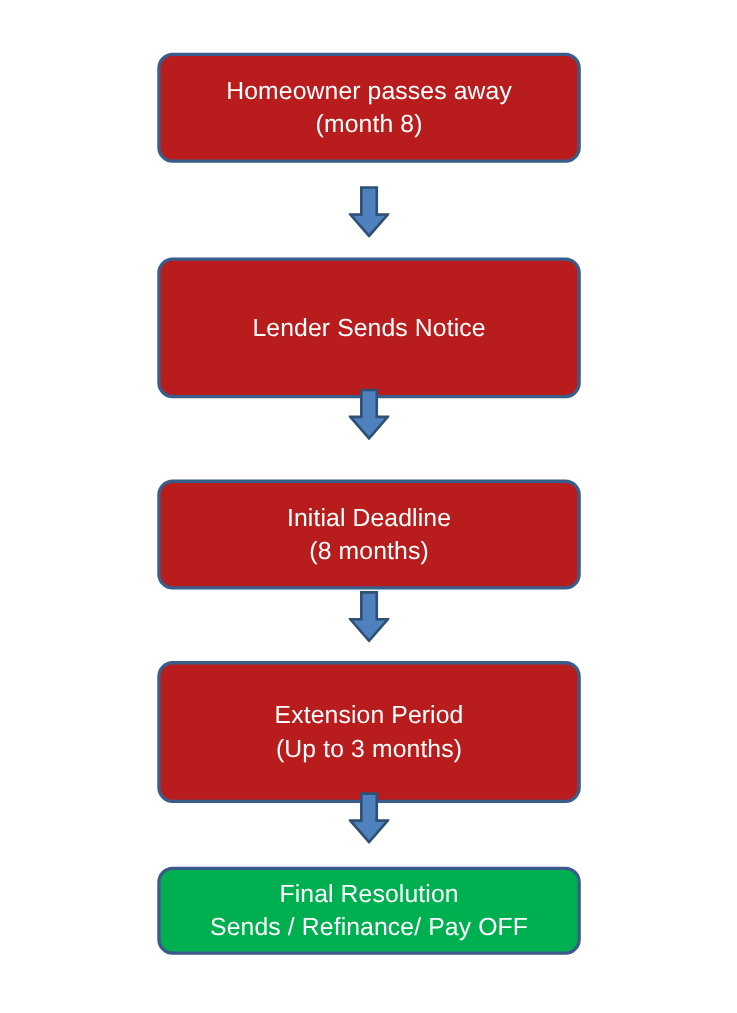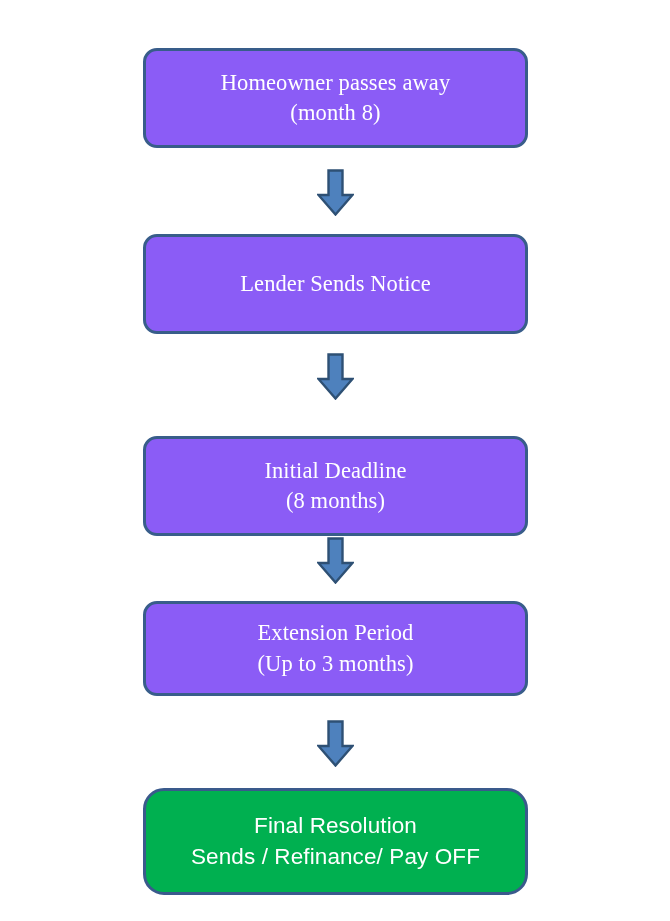--- a/index.html
+++ b/index.html
@@ -40,36 +40,35 @@
     letter-spacing: 0.1px;
     -webkit-font-smoothing: antialiased;
   }
 
   .node .line {
     display: block;
     white-space: nowrap;
   }
 
   .node-blue {
-    background: #8b5cf6;
+    background: #b91c1c;
     border: 3px solid #385D8A;
-    font-family: Liberation Serif, serif;
   }
 
   .node-green {
     background: #00B050;
     border: 3px solid #3A5A8C;
   }
 
   
   .node-1 { top: 48px;  height: 100px; }
-  .node-2 { top: 234px; height: 100px; }
+  .node-2 { top: 234px; height: 128px; }
   .node-3 { top: 418px; height: 100px; margin-top: 18px; }
-  .node-4 { top: 601px; height: 95px; }
-  .node-5 { top: 788px; height: 107px; border-radius: 21px;  }
+  .node-4 { top: 601px; height: 129px; }
+  .node-5 { top: 788px; height: 80px;  }
 
   .arrow {
     position: absolute;
     left: 317px;
     width: 37px;
     height: 47px;
   }
   .arrow-1 { top: 169px; }
   .arrow-2 { top: 353px; }
   .arrow-3 { top: 537px; }

